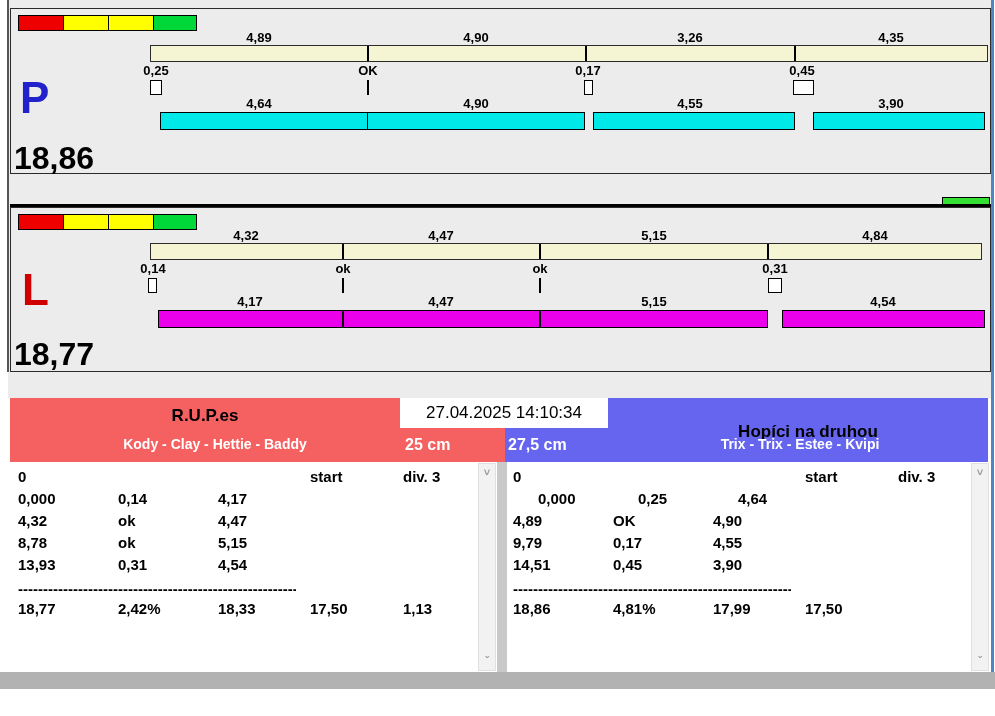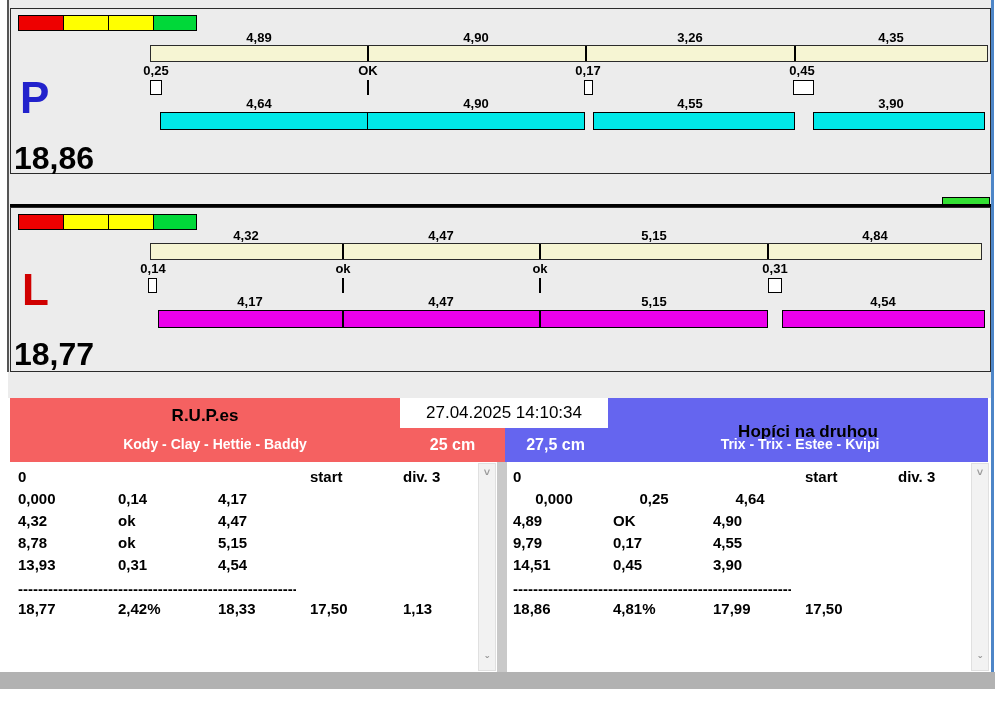--- a/index.html
+++ b/index.html
@@ -20,21 +20,21 @@
   .divider{position:absolute;top:0;width:2px;height:100%;background:#000;}
   .seg{position:absolute;height:18px;border:1px solid #000;box-sizing:border-box;}
   .marker-square{position:absolute;height:15px;background:#fff;border:1px solid #000;box-sizing:border-box;}
   .marker-tick{position:absolute;width:2px;height:15px;background:#000;}
   .lane-letter{position:absolute;font-size:44px;font-weight:bold;line-height:1;}
   .lane-total{position:absolute;font-size:32px;font-weight:bold;line-height:1;}
   
   .team-head{position:absolute;top:398px;height:64px;}
   .team-title{position:absolute;font-size:17px;font-weight:bold;color:#000;text-align:center;}
   .team-sub{position:absolute;font-size:14px;font-weight:bold;color:#fff;text-align:center;}
-  .team-height{position:absolute;font-size:16px;font-weight:bold;color:#fff;text-align:center;}
+  .team-height{position:absolute;font-size:16px;font-weight:bold;color:#fff;text-align:left;}
   .datetime-box{position:absolute;left:400px;top:398px;width:208px;height:30px;background:#fff;
       font-size:17px;text-align:center;line-height:30px;}
   
   .tablebox{position:absolute;top:462px;height:210px;background:#fff;}
   .trow{position:absolute;height:20px;font-size:15px;font-weight:bold;white-space:nowrap;}
   .tc{display:inline-block;vertical-align:top;overflow:hidden;}
   .c0{width:100px;} .c1{width:100px;} .c2{width:92px;} .c3{width:93px;} .c4{width:55px;}
   .sep{position:absolute;height:16px;font-size:15px;font-weight:bold;overflow:hidden;white-space:nowrap;width:278px;}
   .vscroll{position:absolute;top:463px;width:18px;height:208px;background:#F2F2F2;border:1px solid #E0E0E0;box-sizing:border-box;}
   .scroll-arrow{position:absolute;left:0;width:100%;height:14px;color:#9a9a9a;font-size:11px;
@@ -188,21 +188,21 @@
     <div class="sep" style="left:18px;top:580px;">------------------------------------------------------------</div>
     <div class="trow" style="left:18px;top:600px;">
       <span class="tc c0">18,77</span><span class="tc c1">2,42%</span><span class="tc c2">18,33</span><span class="tc c3">17,50</span><span class="tc c4">1,13</span>
     </div>
   </div>
 
   <div>
     <div class="trow" style="left:513px;top:468px;">
       <span class="tc c0">0</span><span class="tc c1"></span><span class="tc c2"></span><span class="tc c3">start</span><span class="tc c4">div. 3</span>
     </div>
-    <div class="trow" style="left:504px;top:490px;text-align:center;">
+    <div class="trow" style="left:538px;top:490px;">
       <span class="tc c0">0,000</span><span class="tc c1">0,25</span><span class="tc c2">4,64</span><span class="tc c3"></span><span class="tc c4"></span>
     </div>
     <div class="trow" style="left:513px;top:512px;">
       <span class="tc c0">4,89</span><span class="tc c1">OK</span><span class="tc c2">4,90</span><span class="tc c3"></span><span class="tc c4"></span>
     </div>
     <div class="trow" style="left:513px;top:534px;">
       <span class="tc c0">9,79</span><span class="tc c1">0,17</span><span class="tc c2">4,55</span><span class="tc c3"></span><span class="tc c4"></span>
     </div>
     <div class="trow" style="left:513px;top:556px;">
       <span class="tc c0">14,51</span><span class="tc c1">0,45</span><span class="tc c2">3,90</span><span class="tc c3"></span><span class="tc c4"></span>

